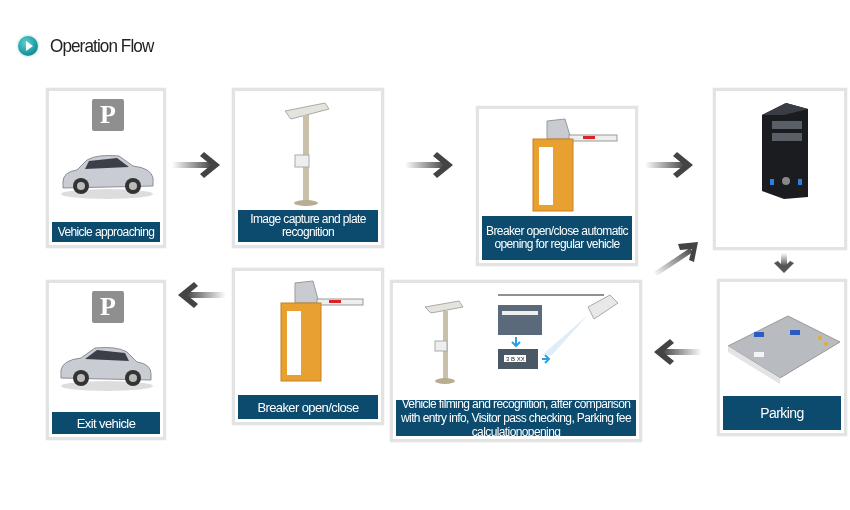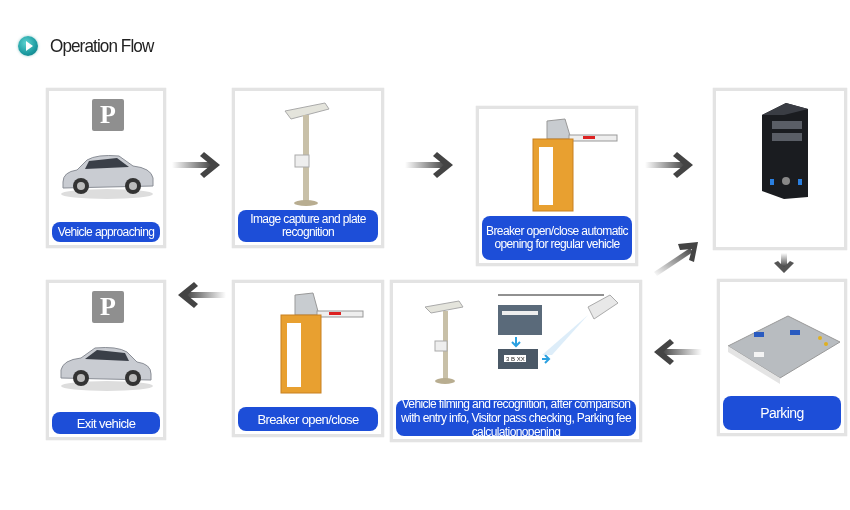--- a/index.html
+++ b/index.html
@@ -6,23 +6,23 @@
   body { width: 850px; height: 510px; background: #ffffff; position: relative; overflow: hidden;
          font-family: "Liberation Sans", sans-serif; }
   .title { position: absolute; left: 18px; top: 35px; display: flex; align-items: center; }
   .title-icon { width: 20px; height: 20px; border-radius: 50%;
                 background: radial-gradient(circle at 40% 35%, #5ed3d0, #1a9aa0 60%, #0f6f78);
                 position: relative; margin-right: 12px; box-shadow: 0 0 3px #9cc; }
   .title-icon::after { content: ""; position: absolute; left: 8px; top: 5px;
                 border-left: 7px solid #fff; border-top: 5px solid transparent; border-bottom: 5px solid transparent; }
   .title-text { font-size: 19px; color: #222; letter-spacing: -1px; transform: scaleX(0.9); transform-origin: left; }
   .card { position: absolute; background: #fff; border: 3px solid #e3e3e3; box-shadow: 0 0 1px #ccc; }
-  .card .label { position: absolute; left: 3px; right: 3px; bottom: 3px; background: #1d4ed8; color: #fff;
+  .card .label { position: absolute; left: 3px; right: 3px; bottom: 3px; background: #0c4a6e; color: #fff;
                  text-align: center; font-size: 12px; line-height: 13px; letter-spacing: -0.6px;
-                 display: flex; align-items: center; justify-content: center; padding: 2px 4px; border-radius: 8px; }
+                 display: flex; align-items: center; justify-content: center; padding: 2px 4px; }
   .pbadge { position: absolute; width: 32px; height: 32px; background: #8f8f8f; color: #fff; font-family: "Liberation Serif", serif;
             font-size: 26px; font-weight: bold; text-align: center; line-height: 32px; border-radius: 2px; }
   .arrow { position: absolute; }
   svg { display: block; }
 </style>
 </head>
 <body>
 
 <div class="title">
   <span class="title-icon"></span>
@@ -160,21 +160,21 @@
       <path d="M18 44 L18 52 M14 49 L18 53 L22 49" stroke="#2aa0e0" stroke-width="2" fill="none"></path>
       <path d="M44 66 L50 66 M47 62 L51 66 L47 70" stroke="#2aa0e0" stroke-width="2" fill="none"></path>
       <path d="M90 14 L112 2 L120 10 L96 26 Z" fill="#e8e8e8" stroke="#aaa"></path>
       <path d="M90 22 L44 62 L54 62 Z" fill="#cfe6f6" opacity="0.7"></path>
       <line x1="0" y1="2" x2="106" y2="2" stroke="#222"></line>
     </svg>
   </div>
   <div class="label" style="height:36px;line-height:14px;">Vehicle filming and recognition, after comparison with entry info, Visitor pass checking, Parking fee calculationopening</div>
 </div>
 
-<div class="card" style="left:232px;top:280px;width:152px;height:157px;">
+<div class="card" style="left:232px;top:268px;width:152px;height:157px;">
   <svg style="position:absolute;left:34px;top:6px;" width="100" height="108" viewBox="0 0 100 108">
     <path d="M26 6 L44 4 L50 26 L26 26 Z" fill="#c8ccd0" stroke="#999"></path>
     <rect x="48" y="22" width="46" height="6" fill="#eee" stroke="#999"></rect>
     <rect x="60" y="23" width="12" height="3" fill="#d22"></rect>
     <rect x="12" y="26" width="40" height="78" fill="#e8a030" stroke="#c88020"></rect>
     <rect x="18" y="34" width="14" height="64" fill="#fff"></rect>
   </svg>
   <div class="label" style="height:24px;font-size:13px;">Breaker open/close</div>
 </div>
 

